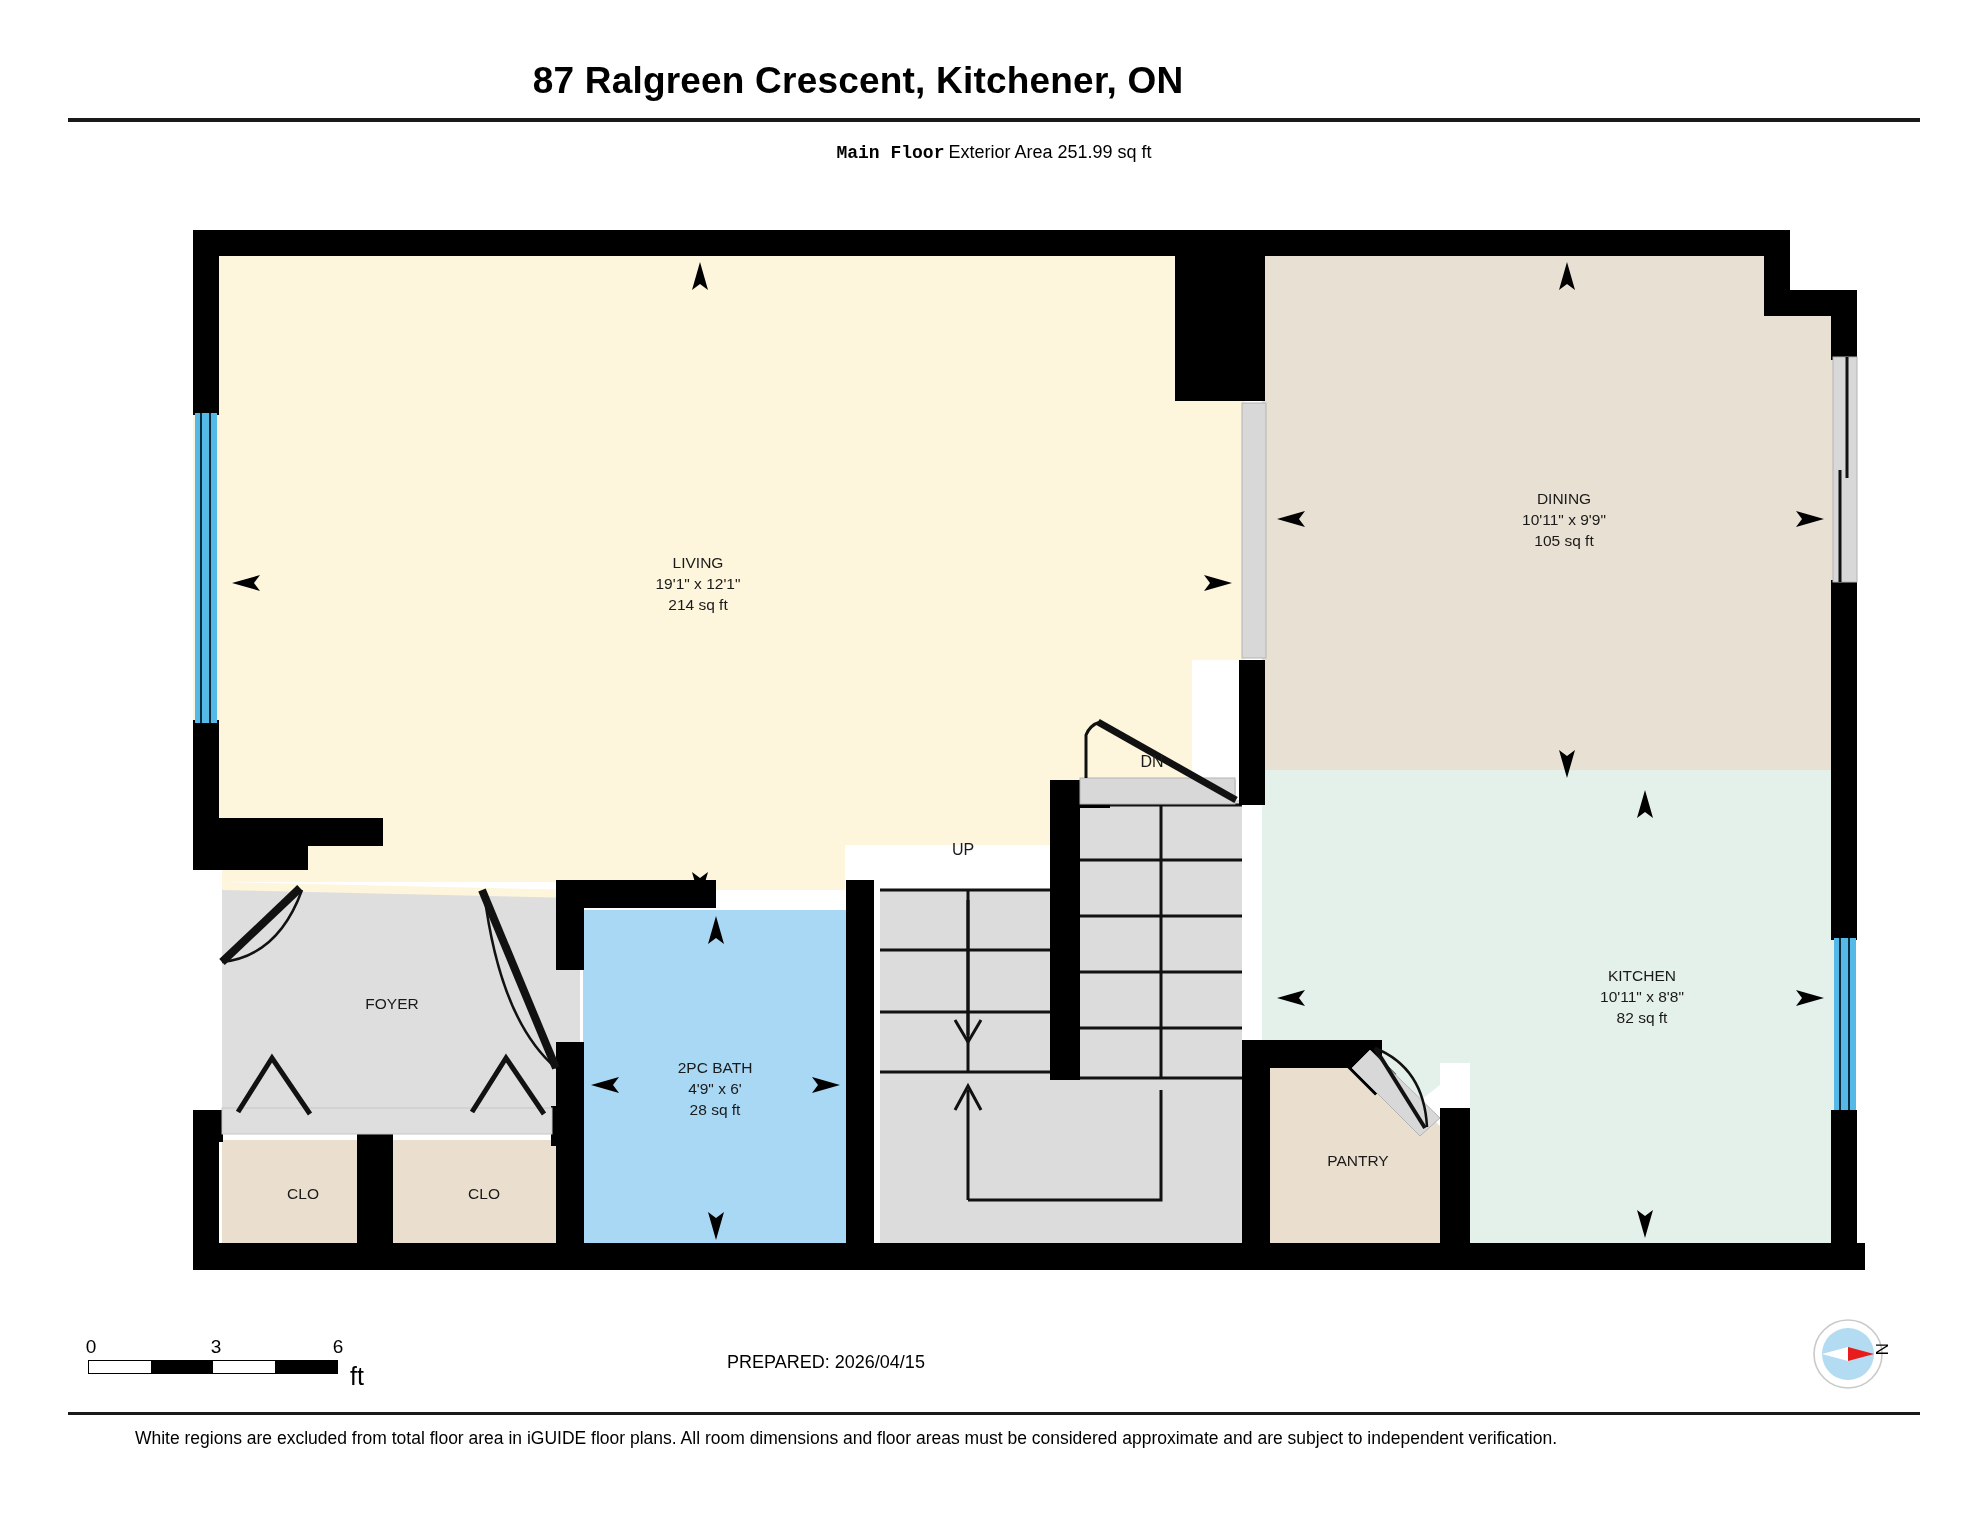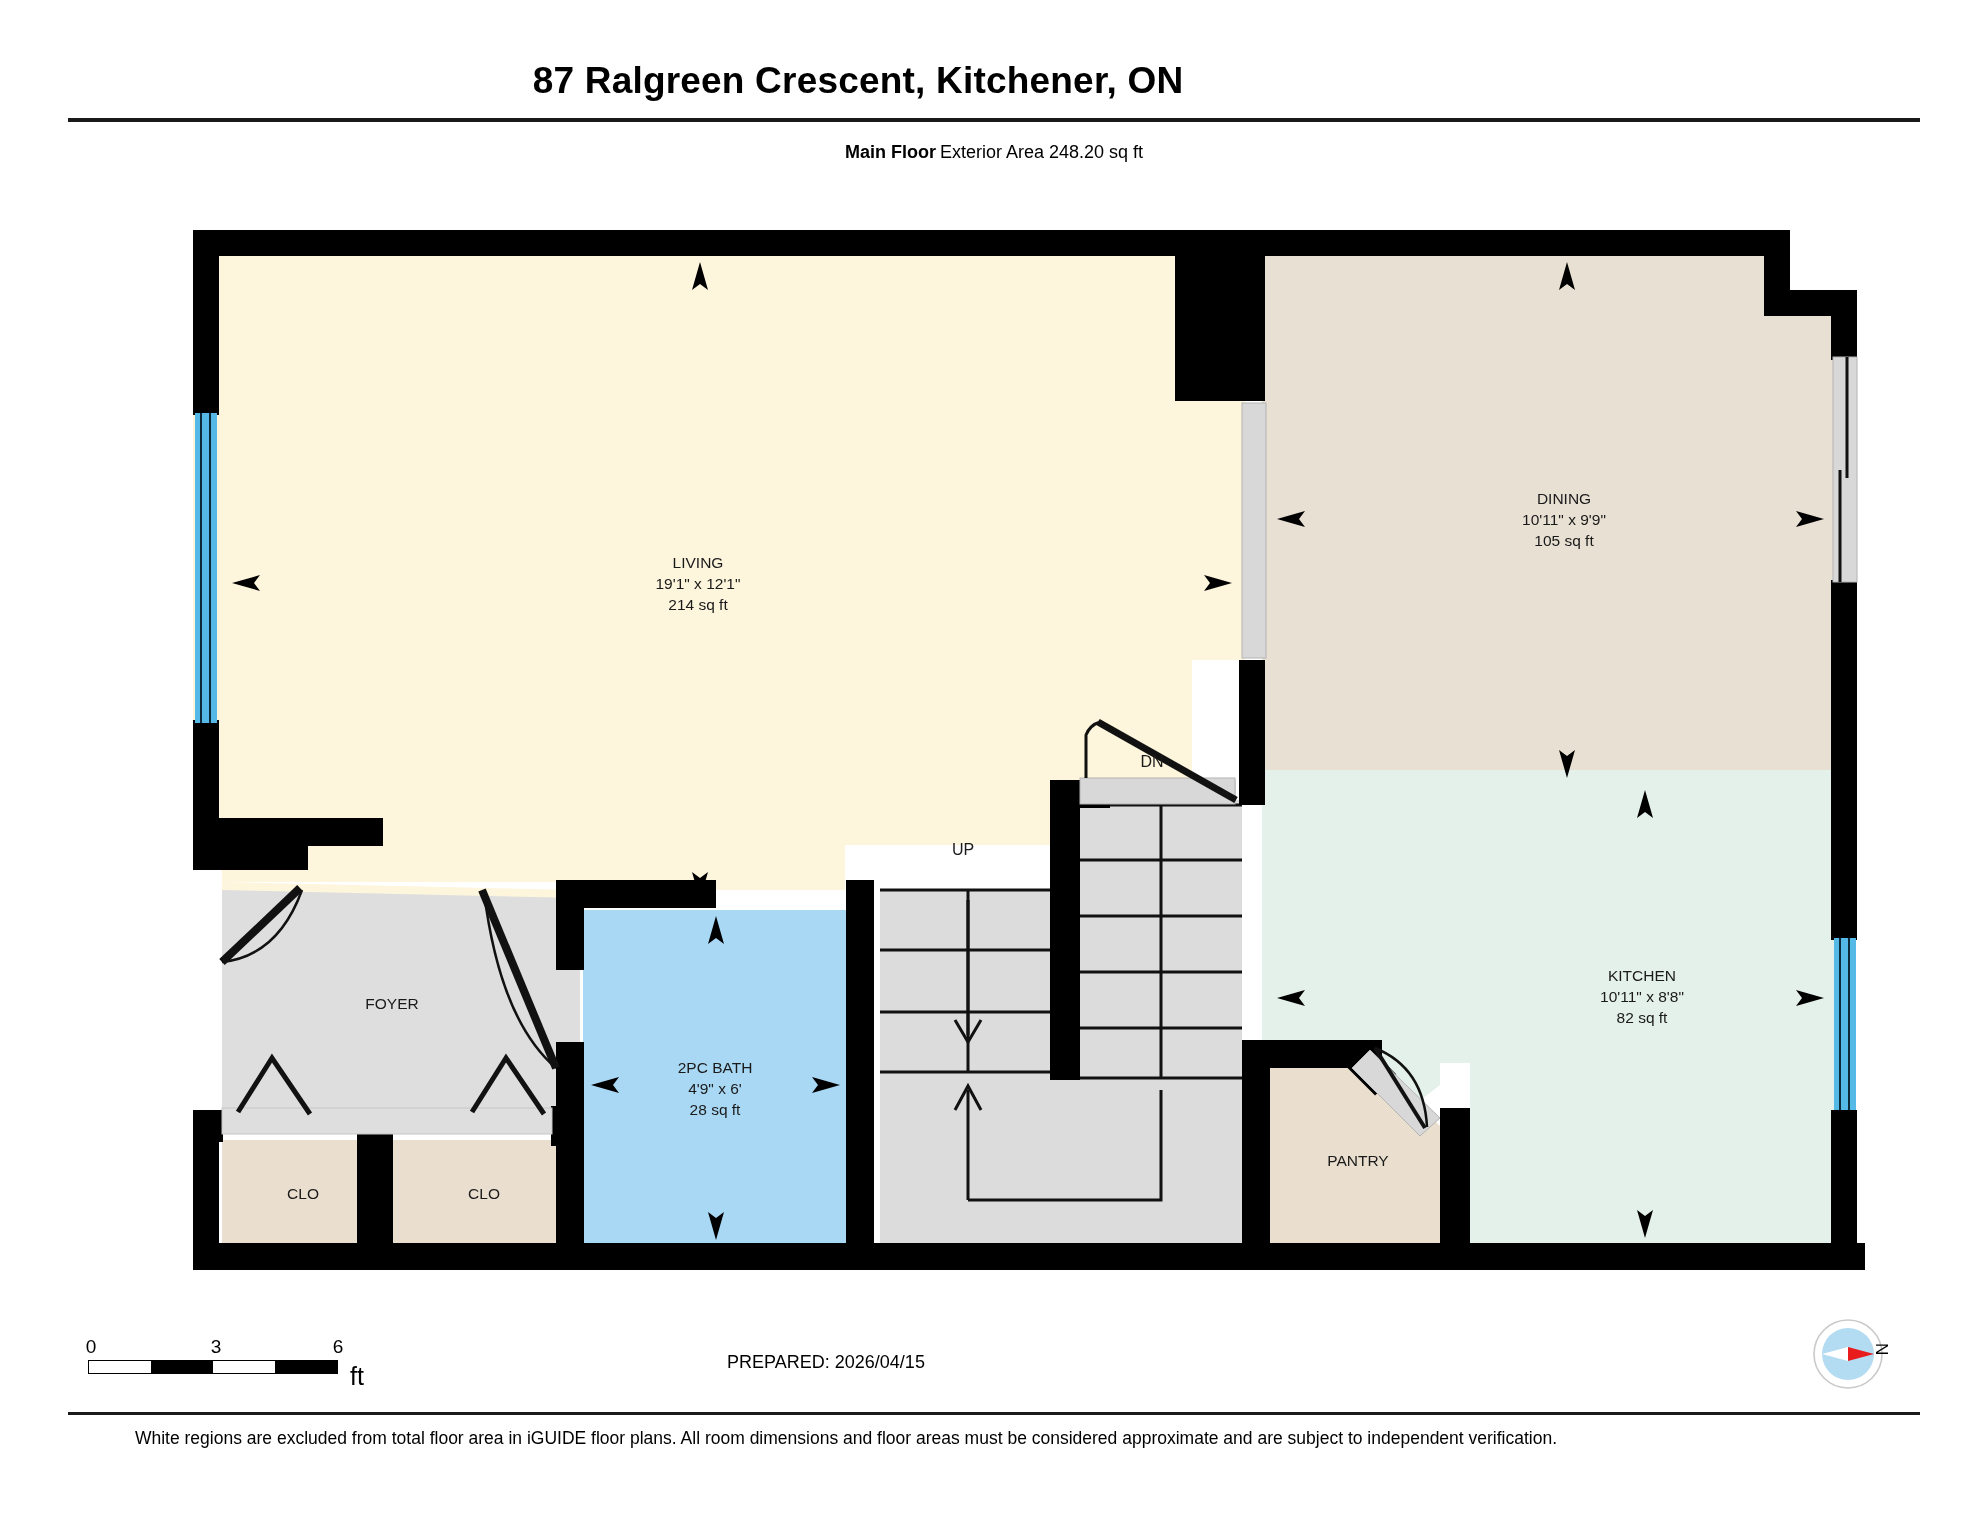--- a/index.html
+++ b/index.html
@@ -41,21 +41,21 @@
   }
   .floor-meta {
     position: absolute;
     left: 0; top: 142px;
     width: 1988px;
     text-align: center;
     font-size: 18px;
   }
   .floor-meta .line1 { white-space: nowrap; }
   .floor-meta .line2 { white-space: nowrap; margin-top: 9px; padding-left: 18px;}
-  .floor-meta .fl-name { font-weight: bold; margin-right: 4px; }
+  .floor-meta .fl-name { font-weight: bold; margin-right: 4px; font-family: Liberation Mono, monospace; }
 
   
   #plan-wrap {
     position: absolute;
     left: 0; top: 0;
     width: 1988px;
     height: 1536px;
   }
   svg.plan { display: block; }
 
@@ -143,21 +143,21 @@
 </head>
 <body>
 
 <div id="page">
 
   <div class="title">87 Ralgreen Crescent, Kitchener, ON</div>
   <div class="rule-top"></div>
 
   <div class="floor-meta">
     <div class="line1">
-      <span class="fl-name">Main Floor</span><span>Exterior Area 248.20 sq ft</span>
+      <span class="fl-name">Main Floor</span><span>Exterior Area 251.99 sq ft</span>
     </div>
   </div>
 
   <div id="plan-wrap">
   <svg class="plan" width="1988" height="1536" viewBox="0 0 1988 1536" xmlns="http://www.w3.org/2000/svg">
 
     <g>
       <path d="M193,230 L1192,230 L1192,390 L1245,390 L1245,660 L1192,660 L1192,790
                L1068,790 L1068,845 L845,845 L845,890 L580,890 L580,882 L222,882
                L222,840 L193,840 Z" fill="#FDF5DC"></path>

